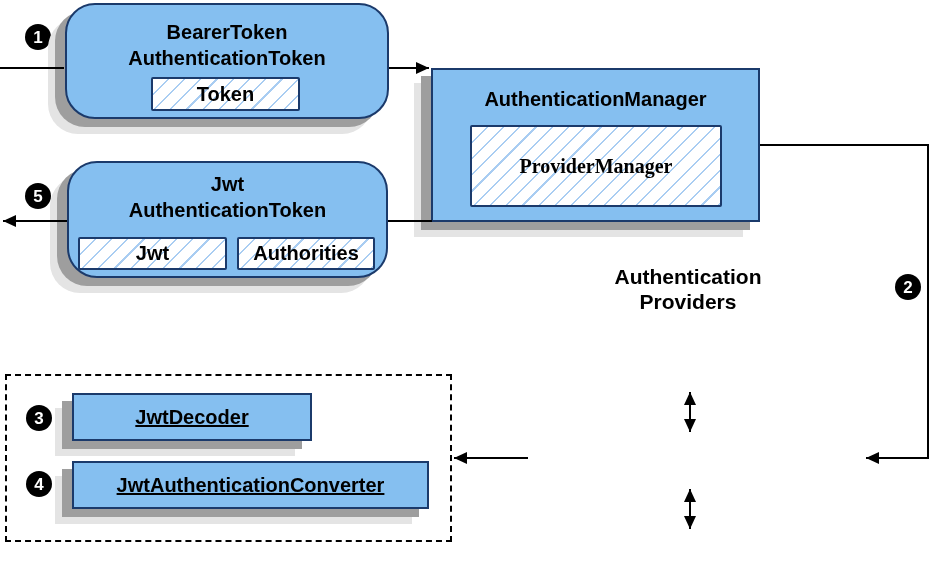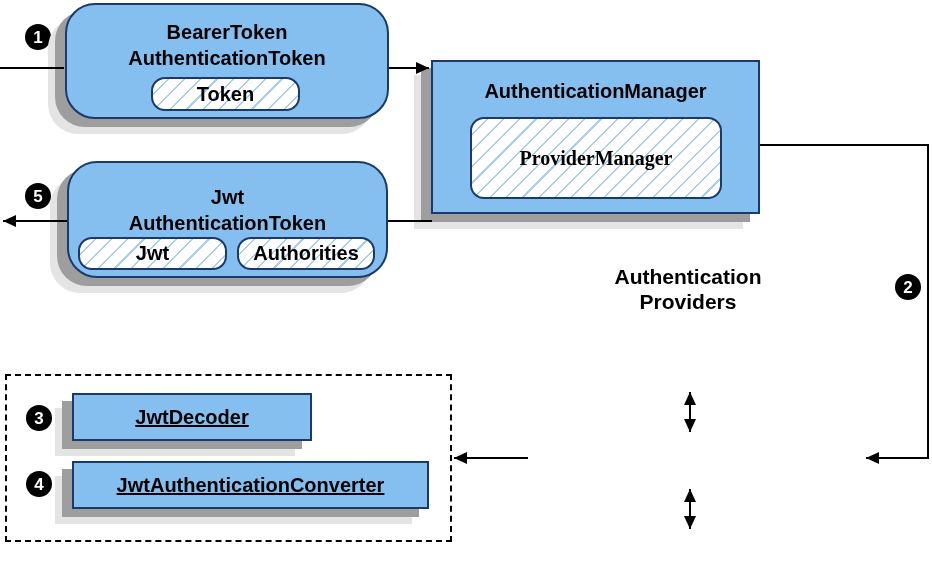--- a/index.html
+++ b/index.html
@@ -44,21 +44,20 @@
     border-radius: 2px;
     display: flex;
     align-items: center;
     justify-content: center;
     font-size: 20px;
   }
   .hatch {
     background-image: repeating-linear-gradient(135deg,
       rgba(0,0,0,0) 0px, rgba(0,0,0,0) 10px,
       var(--hatch-line, #a9cdf2) 10px, var(--hatch-line, #a9cdf2) 11.5px);
-    border-radius: 14px;
   }
   .hatch-lg {
     background-image: repeating-linear-gradient(135deg,
       rgba(0,0,0,0) 0px, rgba(0,0,0,0) 15.5px,
       var(--hatch-line, #a9cdf2) 15.5px, var(--hatch-line, #a9cdf2) 17px);
   }
   .group-dashed-blue {
     position: absolute;
     background-color: #ffffff;
     border: 2px dashed var(--dashed-blue, #4a7cba);
@@ -104,24 +103,24 @@
   svg.overlay path, svg.overlay line {
     stroke: var(--line-color, #000000);
     stroke-width: 2;
     fill: none;
   }
 
   
   #bearer-box   { left: 65px;  top: 3px;   width: 324px; height: 116px; padding-top: 14px; }
   #bearer-chip  { left: 84px;  top: 72px;  width: 149px; height: 34px; }
 
-  #manager-box  { left: 431px; top: 60px;  width: 329px; height: 154px; padding-top: 16px; }
+  #manager-box  { left: 431px; top: 68px;  width: 329px; height: 154px; padding-top: 16px; }
   #pm-box       { left: 37px;  top: 55px;  width: 252px; height: 82px; font-family: Liberation Serif, serif; }
 
-  #jwt-box      { left: 67px;  top: 161px; width: 321px; height: 117px; padding-top: 21px; }
+  #jwt-box      { left: 67px;  top: 161px; width: 321px; height: 117px; padding-top: 8px; }
   #jwt-chip     { left: 9px;   top: 74px;  width: 149px; height: 33px; }
   #auth-chip    { left: 168px; top: 74px;  width: 138px; height: 33px; }
 
   #providers-label { left: 588px; top: 264px; width: 200px; }
 
   #providers-group { left: 513px; top: 332px; width: 355px; height: 250px; }
   #prov-bar-1   { left: 137px; top: 16px; }
   #prov-bar-2   { left: 137px; top: 36px; }
   #provider-box { left: 13px;  top: 100px; width: 330px; height: 47px; }
   #prov-bar-3   { left: 137px; top: 201px; }

